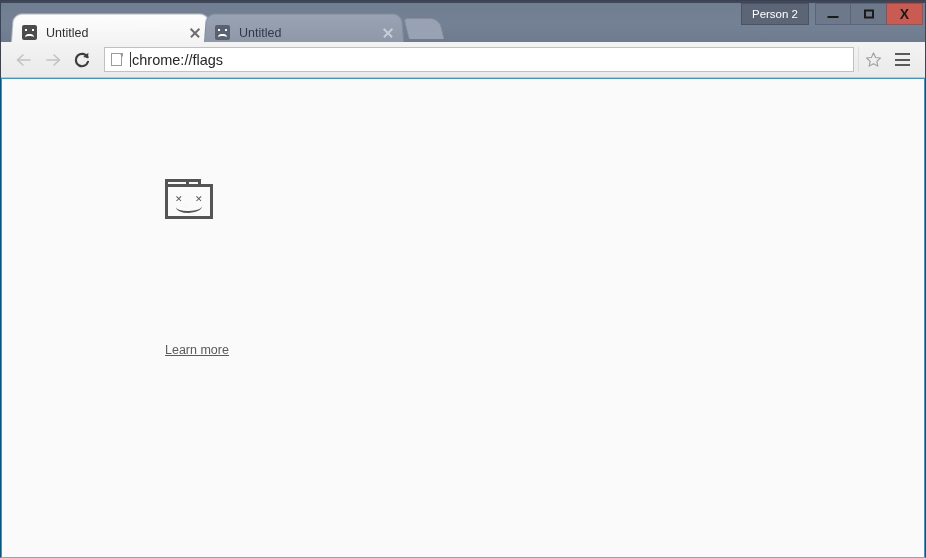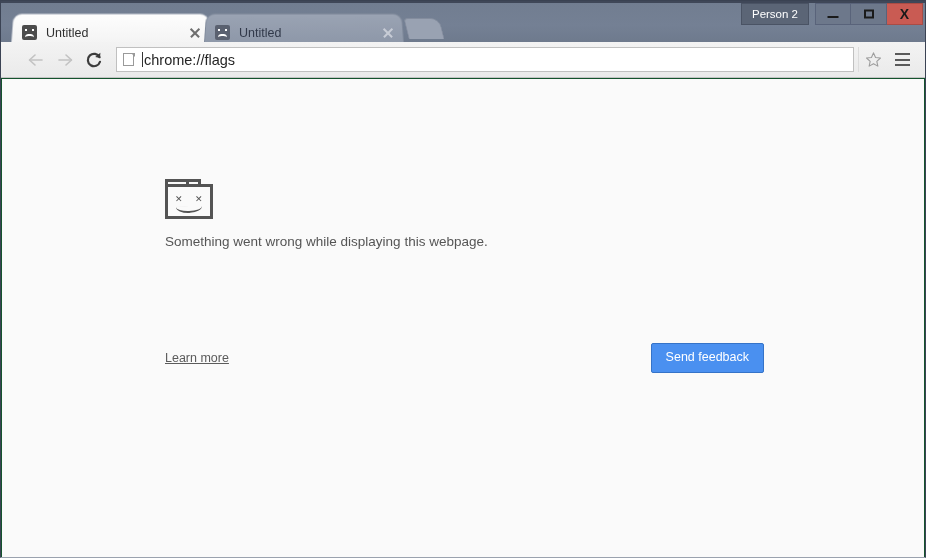--- a/index.html
+++ b/index.html
@@ -15,21 +15,21 @@
     -webkit-font-smoothing: antialiased;
   }
 
   
   .window {
     position: absolute;
     left: 0; top: 0;
     width: 926px;
     height: 558px;
     box-sizing: border-box;
-    background: #14532d;
+    background: #0ea5e9;
     border: 1px solid #3b4354;
     border-top-color: #3a4252;
     border-bottom-color: #9aa2ae;
   }
 
   
   .titlebar {
     position: absolute;
     left: 0; top: 0;
     width: 924px;
@@ -222,21 +222,20 @@
   .toolbar {
     position: absolute;
     left: 0; top: 41px;
     width: 924px;
     height: 36px;
     box-sizing: border-box;
     background: linear-gradient(to bottom, #f3f3f3 0%, #eaeaea 100%);
     border-bottom: 1px solid #c4c4c4;
     display: flex;
     align-items: center;
-    padding-left: 12px;
   }
   .nav-btn {
     width: 29px;
     height: 29px;
     display: flex;
     align-items: center;
     justify-content: center;
     flex: 0 0 auto;
   }
   .nav-btn:first-child { margin-left: 8px; }
@@ -392,21 +391,21 @@
     font-size: 13.5px;
     color: #555555;
     font-family: "Liberation Sans", sans-serif;
   }
   .actions {
     position: absolute;
     left: 163px;
     top: 264px;
     width: 599px;
     display: flex;
-    align-items: center;
+    align-items: flex-end;
     justify-content: space-between;
   }
   .learn-more {
     font-size: 12.5px;
     color: #5b5b5b;
     text-decoration: underline;
     font-family: "Liberation Sans", sans-serif;
   }
   .send-feedback {
     background: #4a90f0;
@@ -522,22 +521,20 @@
     <div class="error-block">
       <div class="sad-icon">
         <span class="tab-notch"></span>
         <span class="tab-notch2"></span>
         <span class="body"></span>
         <span class="x-eye l">✕</span>
         <span class="x-eye r">✕</span>
         <span class="frown"></span>
       </div>
 
-      <div class="err-desc">Something went wrong while displaying this webpage.</div>
     </div>
 
     <div class="actions">
       <a class="learn-more" href="#">Learn more</a>
-      <button class="send-feedback">Send feedback</button>
     </div>
   </div>
 
 </div>
 
 </body></html>

